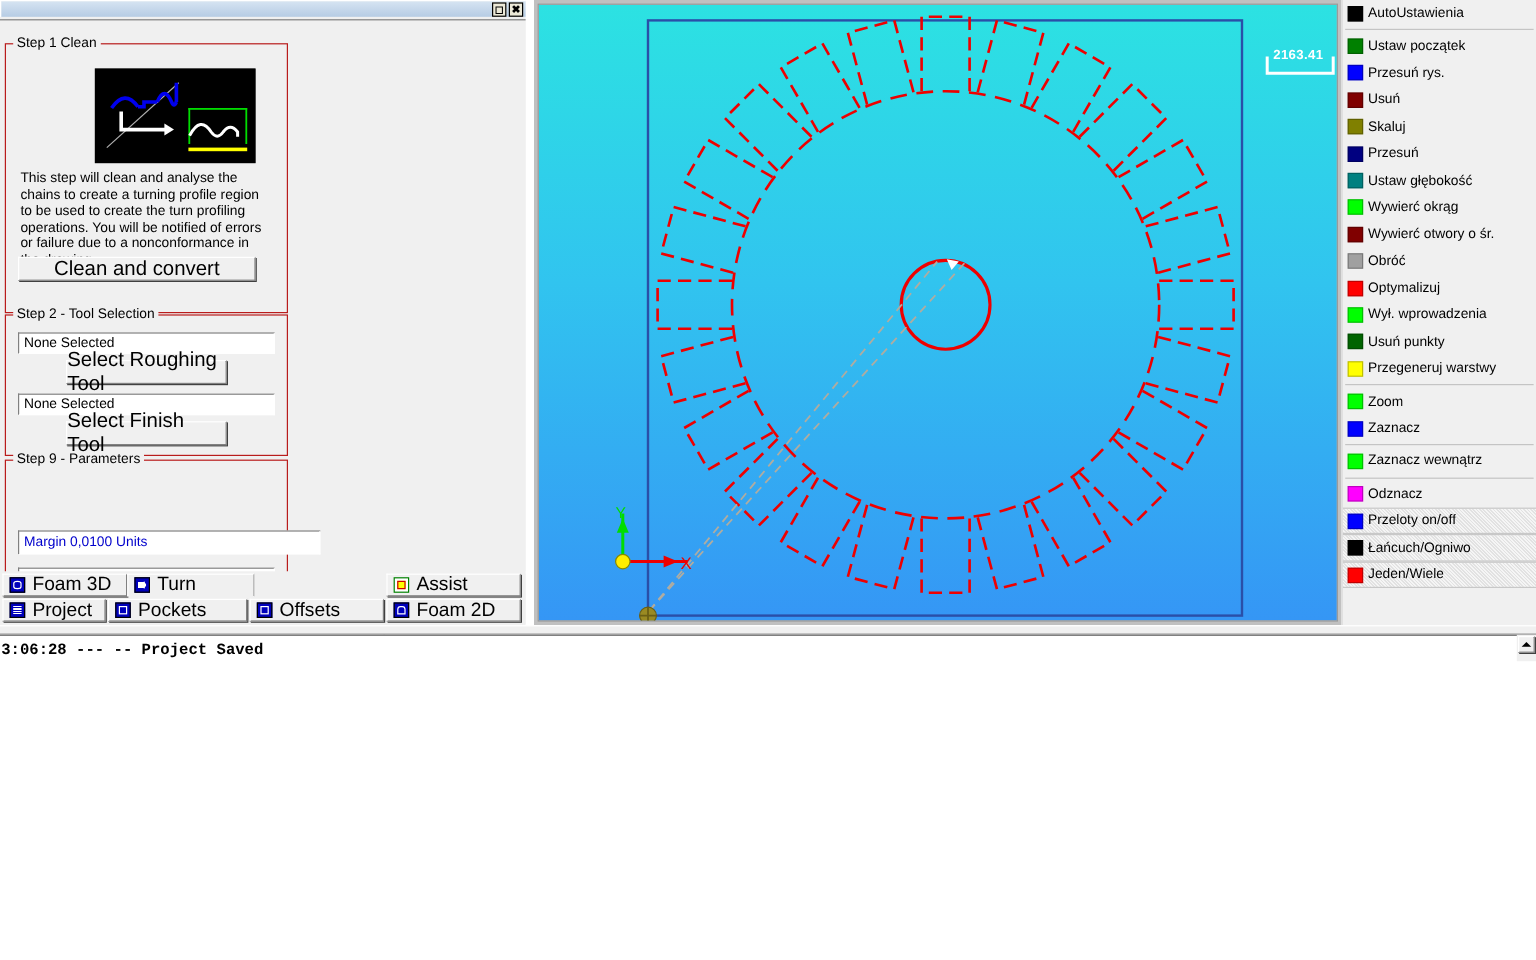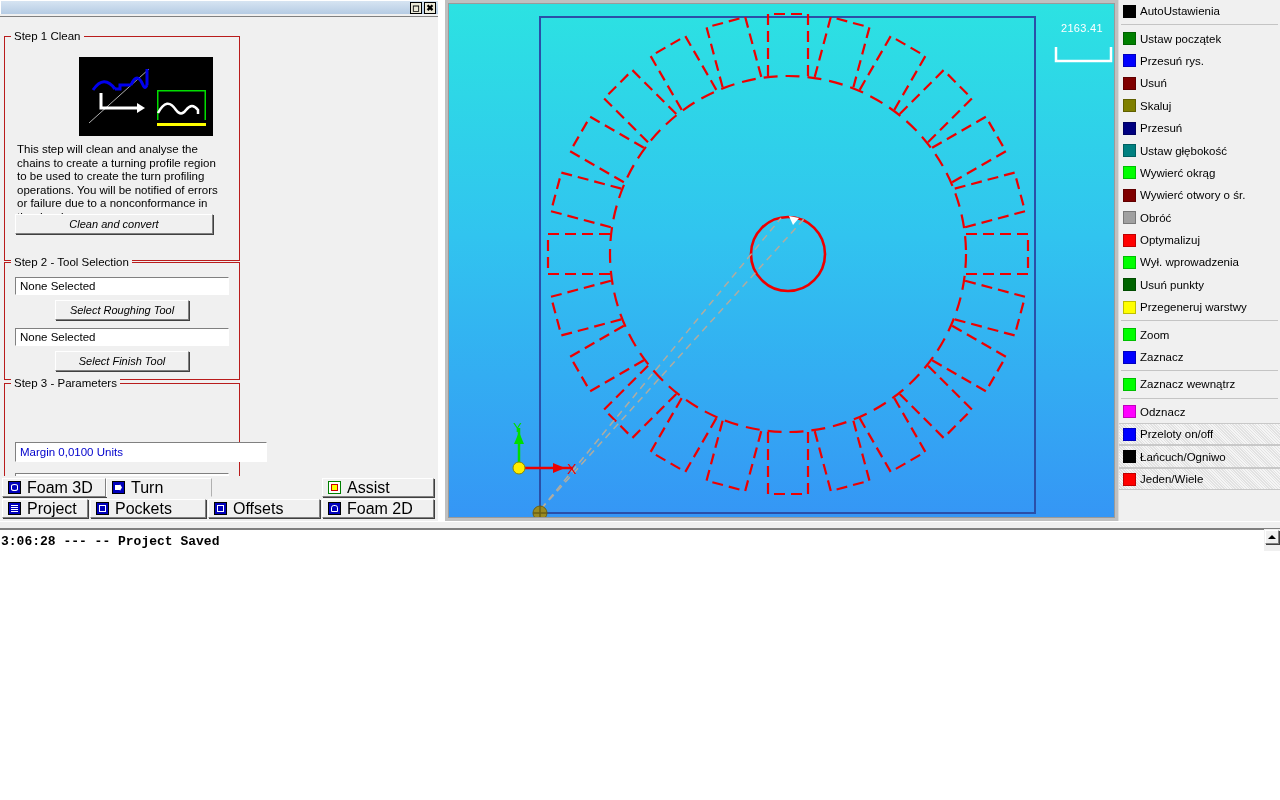--- a/index.html
+++ b/index.html
@@ -54,23 +54,23 @@
   }
 
   .btn95{
     position:absolute;
     background:#f0f0f0;
     border:1px solid #f0f0f0;
     border-top-color:#ffffff;border-left-color:#ffffff;
     border-right-color:#808080;border-bottom-color:#808080;
     box-shadow:1px 1px 0 0 #404040;
     box-sizing:border-box;
-    font-size:11px;color:#000;
+    font-size:17px;color:#000;
     display:flex;align-items:center;justify-content:center;
-    cursor:pointer;font-family:"Liberation Sans",sans-serif;font-style:italic;
+    cursor:pointer;font-family:"Liberation Sans",sans-serif;
   }
 
   .fld{
     position:absolute;background:#ffffff;
     border:1px solid #808080;
     border-right-color:#ffffff;border-bottom-color:#ffffff;
     box-sizing:border-box;
     display:flex;align-items:center;
     padding-left:4px;
     font-size:11.5px;
@@ -253,21 +253,21 @@
         <div class="grp-legend">Step 2 - Tool Selection</div>
 
         <div class="fld dark" style="left:10px;top:14px;width:214px;height:18px;">None Selected</div>
         <div class="btn95" style="left:50px;top:37px;width:134px;height:20px;">Select Roughing Tool</div>
 
         <div class="fld dark" style="left:10px;top:65px;width:214px;height:18px;">None Selected</div>
         <div class="btn95" style="left:50px;top:88px;width:134px;height:20px;">Select Finish Tool</div>
       </div>
 
       <div class="grp" style="left:4px;top:366px;width:236px;height:110px;">
-        <div class="grp-legend">Step 3  - Parameters</div>
+        <div class="grp-legend">Step 9  - Parameters</div>
 
         <div class="fld blue" style="left:10px;top:58px;width:252px;height:20px;">Margin 0,0100 Units</div>
         <div class="fld blue" style="left:10px;top:89px;width:214px;height:20px;">Finish Tol. 0.1000 Units</div>
       </div>
 
     </div>
 
     <div class="tabbar">
       <div class="tabbtn" style="left:2px;top:0px;width:104px;">
         <span class="tabico foam3d"></span>
@@ -364,21 +364,21 @@
         <g>
           <circle cx="91" cy="509" r="7" fill="#9a8a22" stroke="#6b5f14" stroke-width="1"></circle>
           <path d="M84,509 L98,509 M91,502 L91,516" stroke="#6b5f14" stroke-width="1.5"></path>
         </g>
 
         <g>
           <path d="M607,43 L607,57 L662,57 L662,43" fill="none" stroke="#ffffff" stroke-width="2.5"></path>
         </g>
       </svg>
 
-      <div class="readout" style="left:612px;top:18px;">2163.41</div>
+      <div class="readout" style="left:612px;top:36px;font-weight:bold;">2163.41</div>
     </div>
   </div>
 
   <div class="sidebar">
 
     <div class="sb-item">
       <span class="sw" style="background:#000000"></span>
       <span class="sb-label">AutoUstawienia</span>
     </div>
     <div class="sb-sep"></div>

